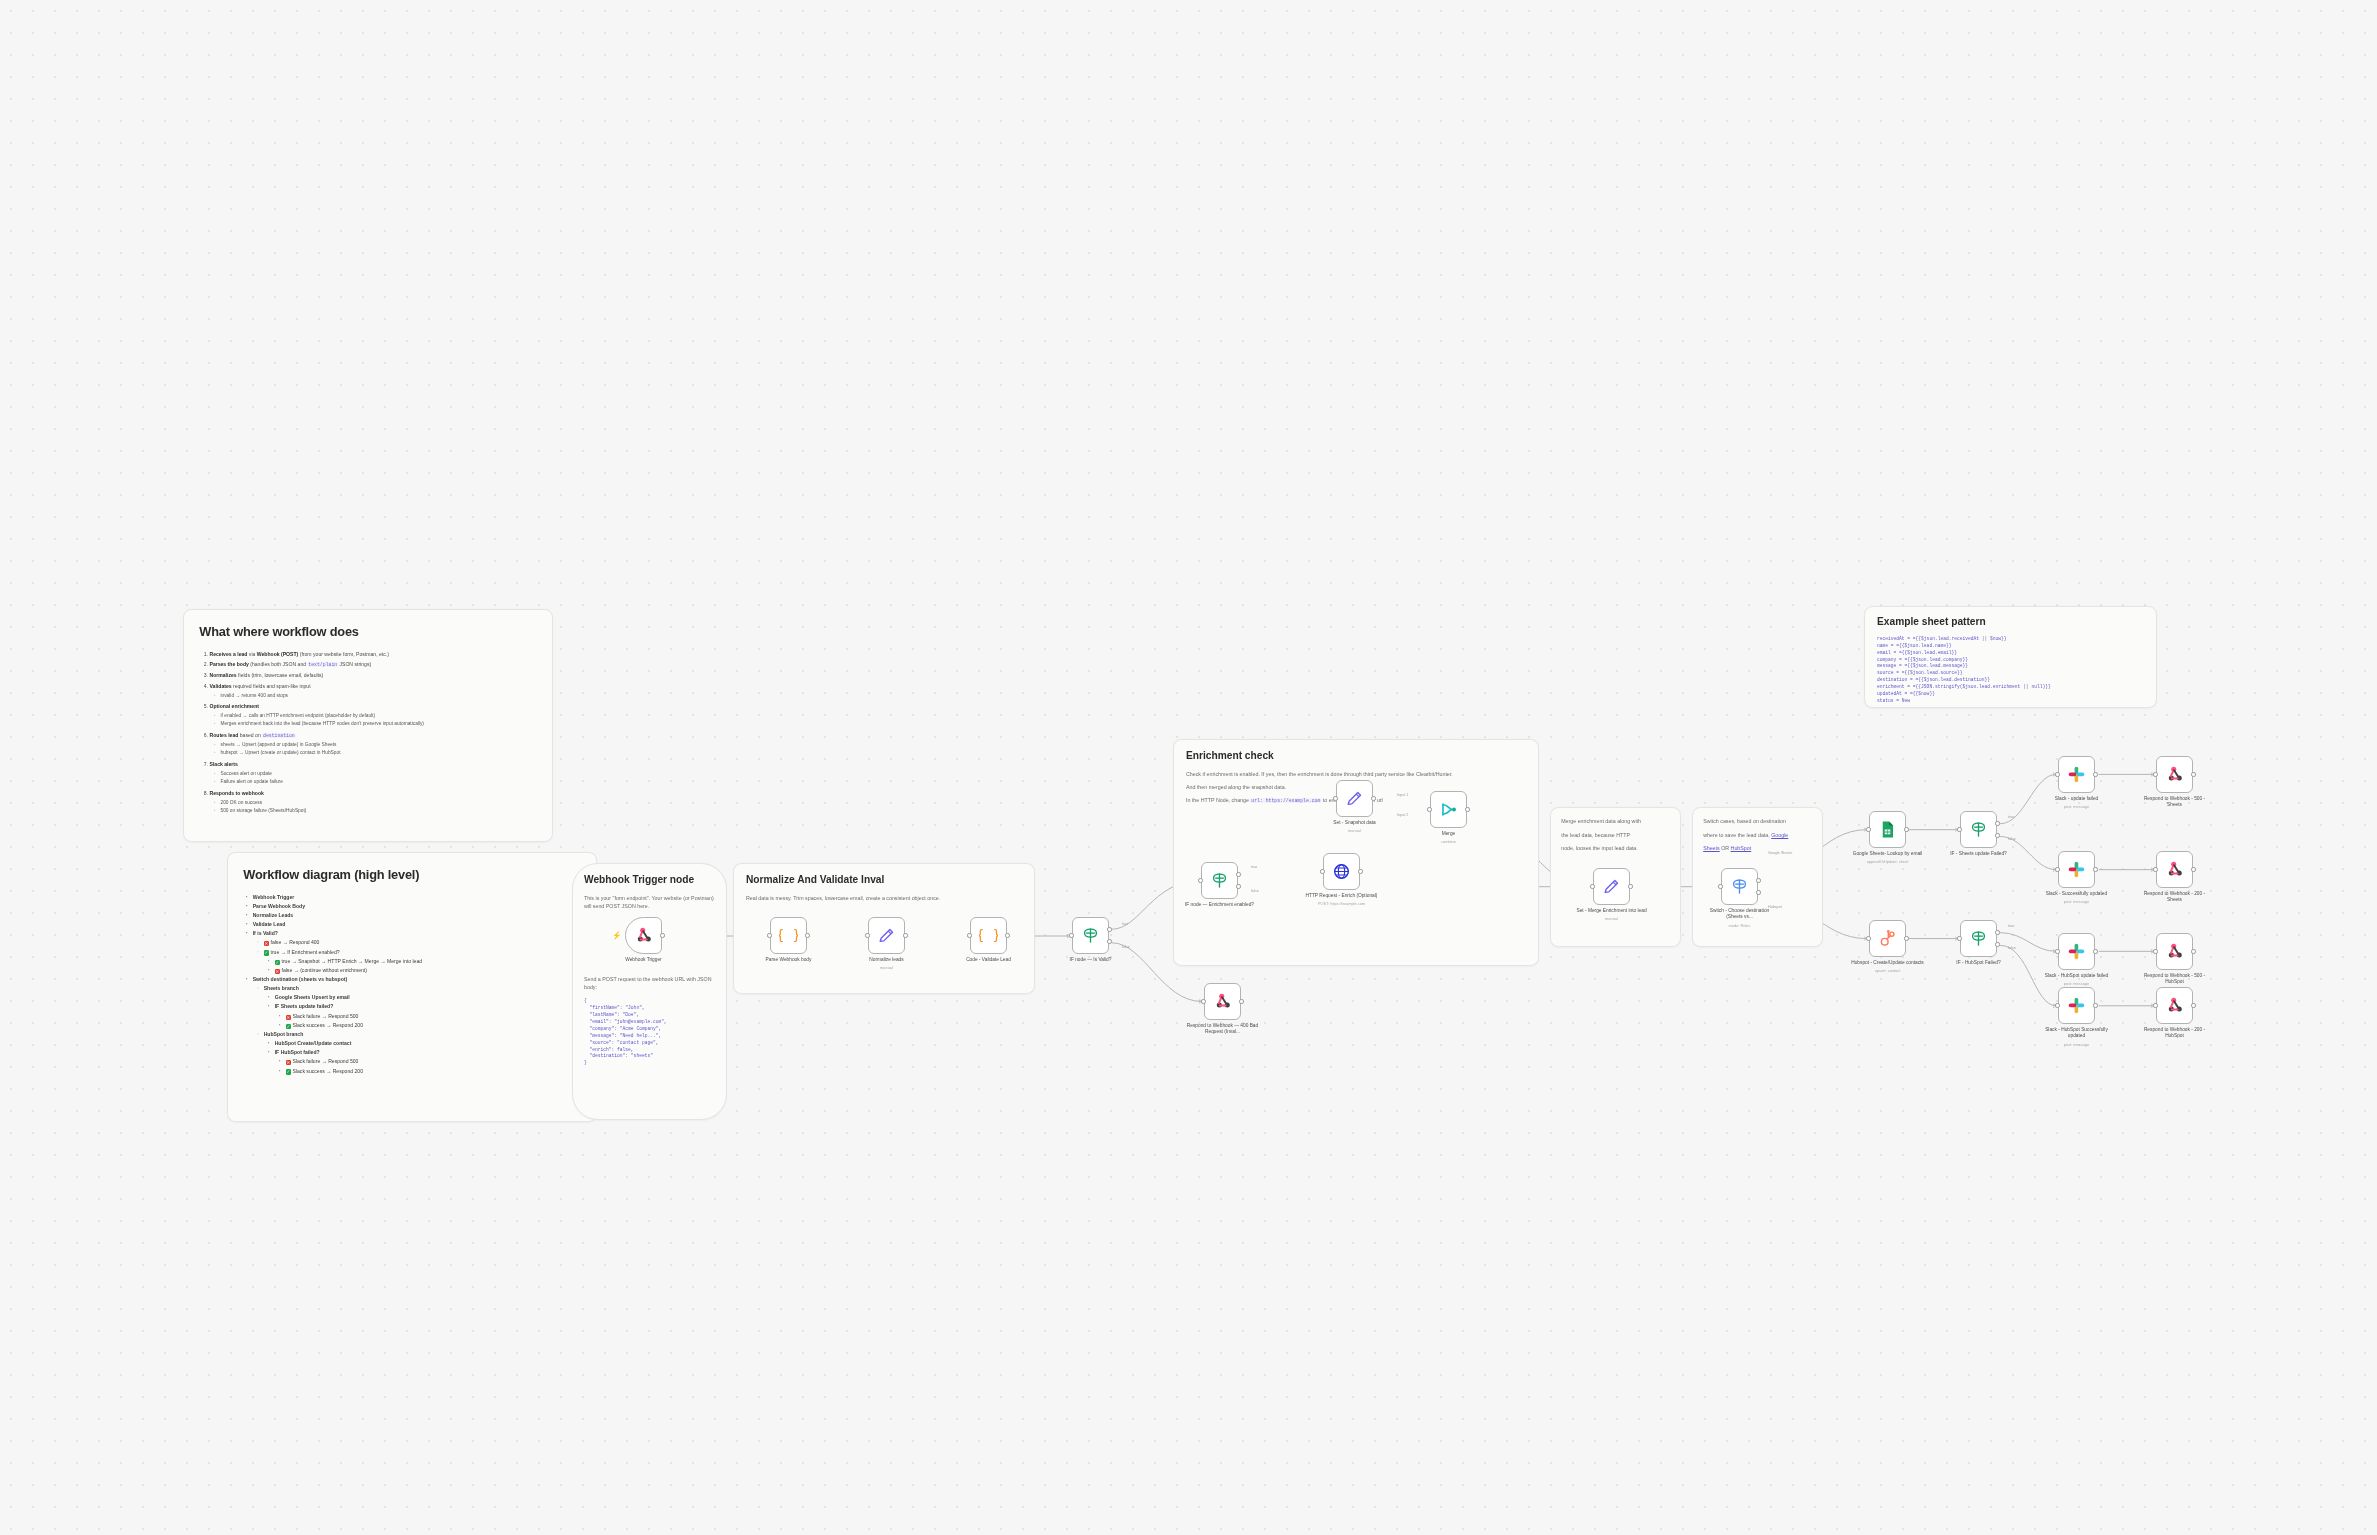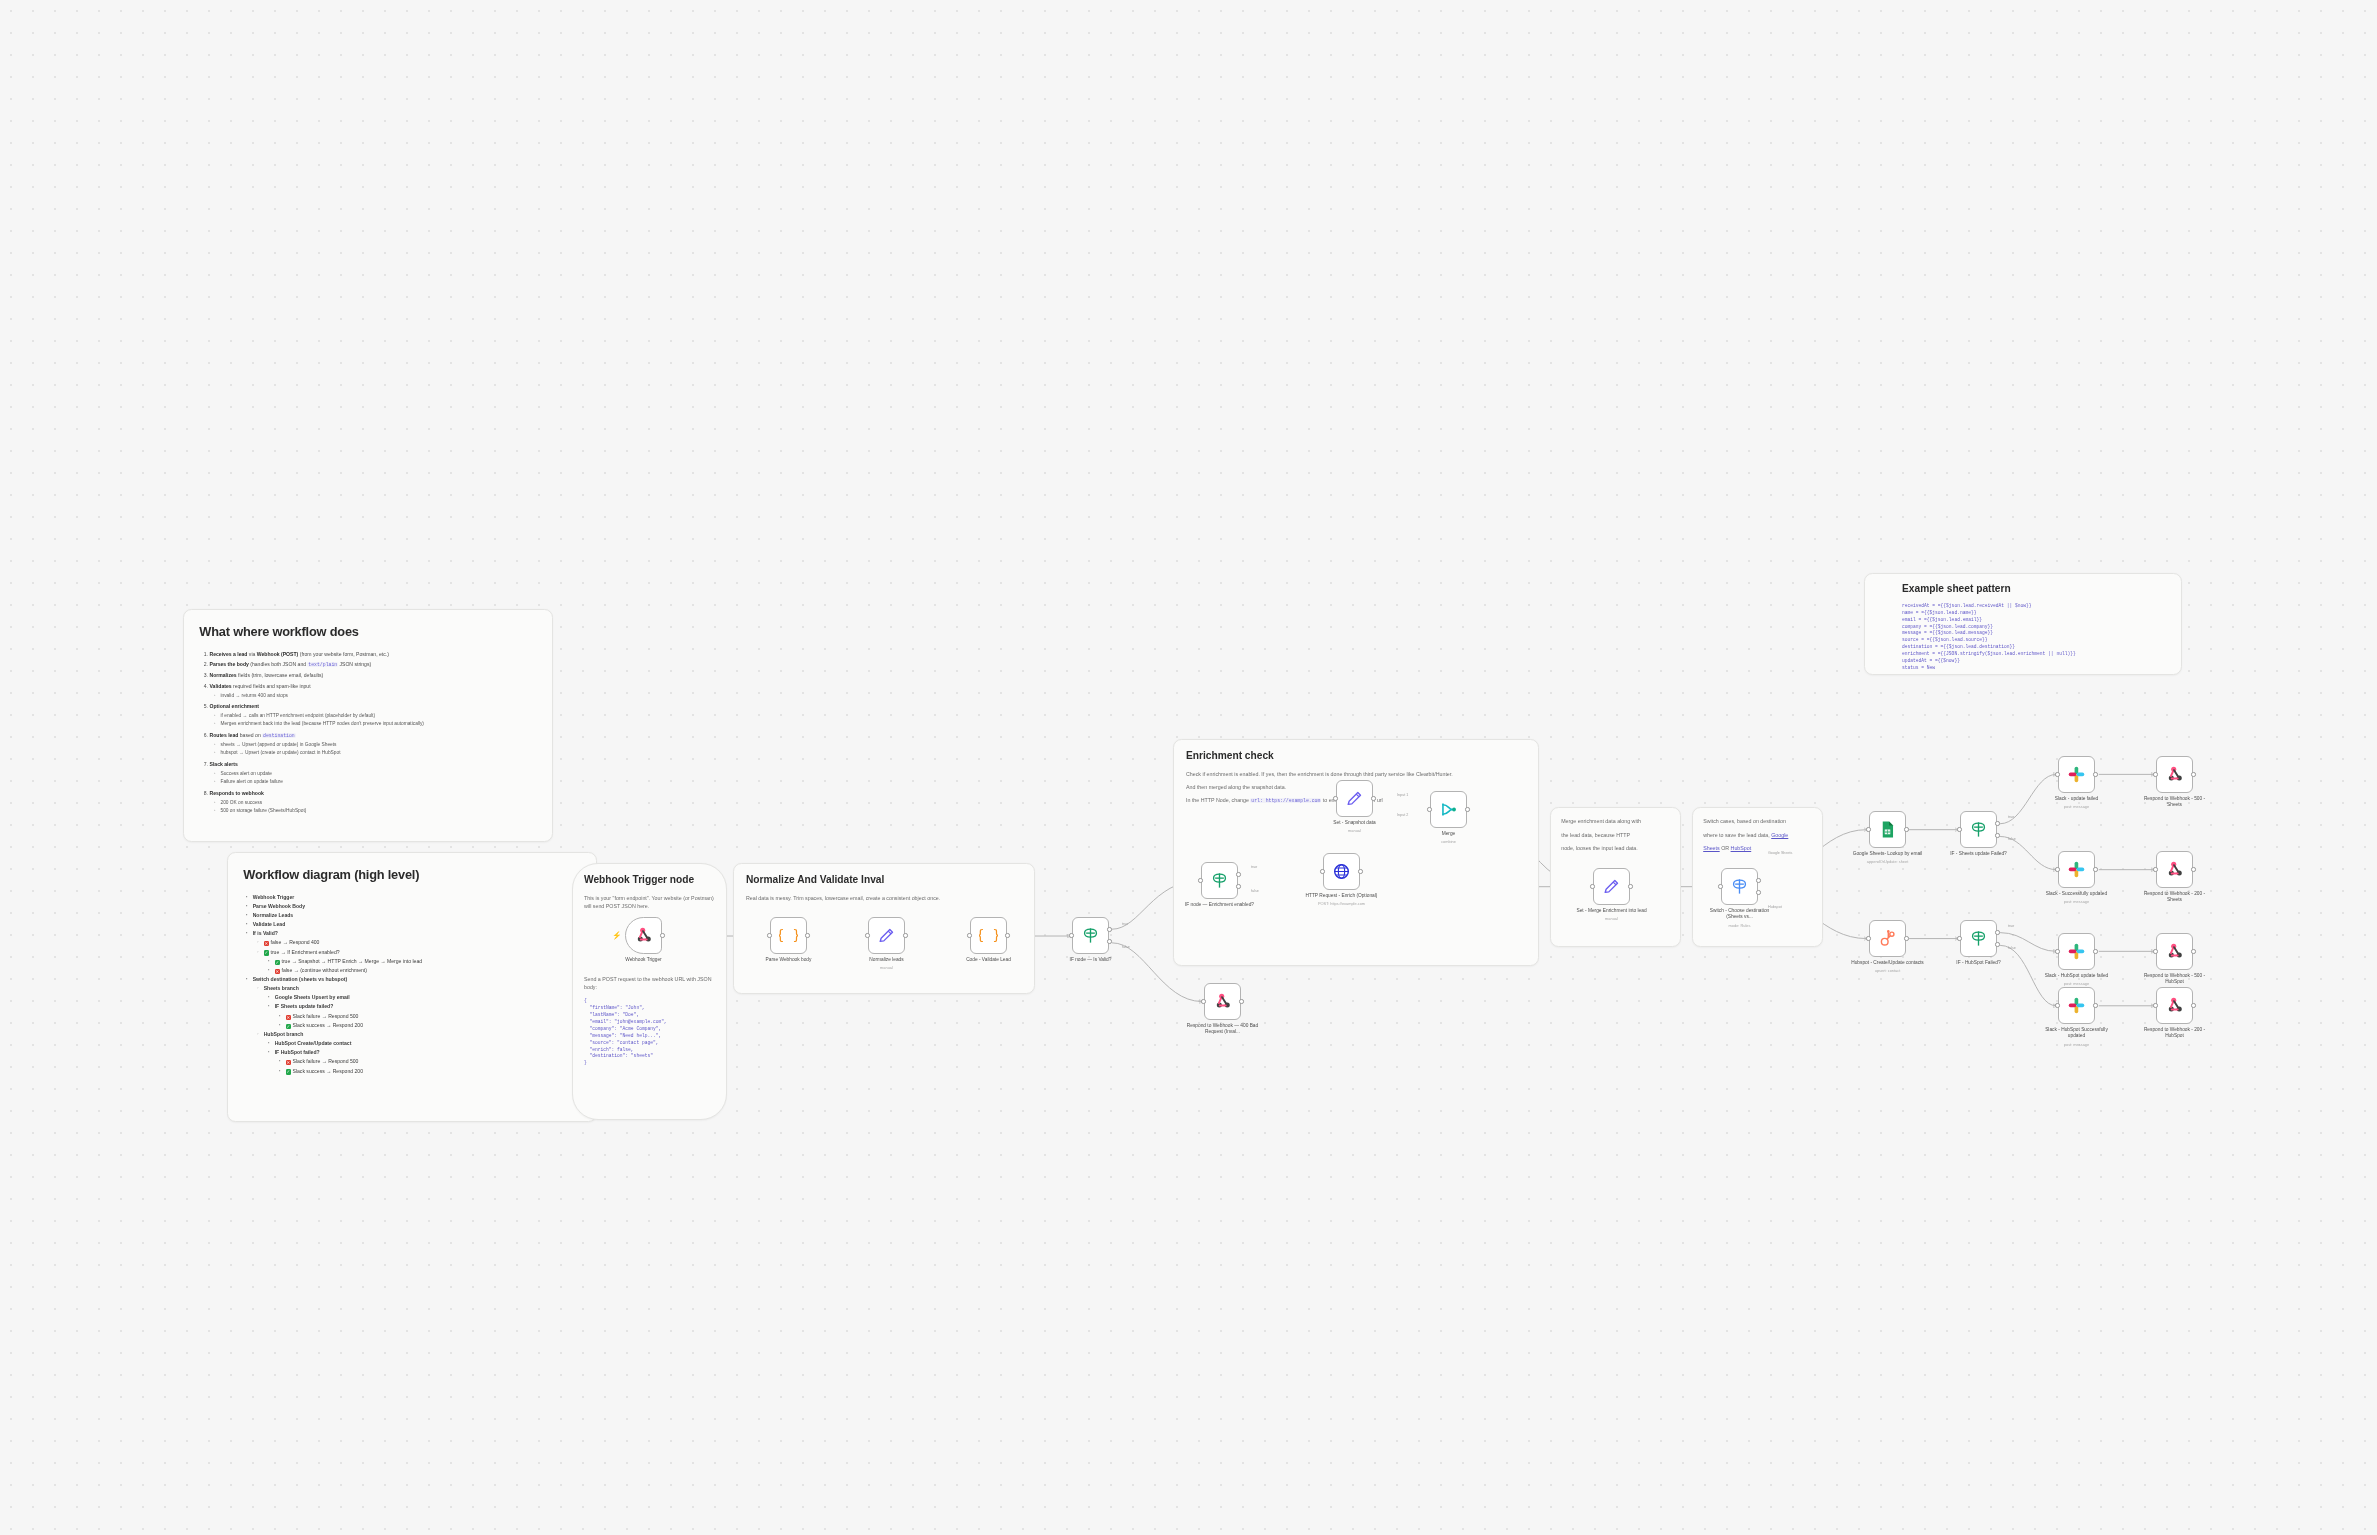--- a/index.html
+++ b/index.html
@@ -318,21 +318,21 @@
     <p>Switch cases, based on destination</p>
     <p>
       <span>where to save the lead data, </span><span class="lnk">Google</span>
     </p>
     <p>
       <span class="lnk">Sheets</span><span> OR </span><span class="lnk">HubSpot</span>
     </p>
   </div>
 </div>
 
-<div class="sticky" style="left:1864px;top:573px;width:291px;height:100px;padding-left:25px;">
+<div class="sticky" style="left:1864px;top:606px;width:291px;height:100px;">
   <div class="note-body" style="padding:9.4px 12px;">
     <h3>Example sheet pattern</h3>
     <pre class="code plain">receivedAt = ={{$json.lead.receivedAt || $now}}
 name = ={{$json.lead.name}}
 email = ={{$json.lead.email}}
 company = ={{$json.lead.company}}
 message = ={{$json.lead.message}}
 source = ={{$json.lead.source}}
 destination = ={{$json.lead.destination}}
 enrichment = ={{JSON.stringify($json.lead.enrichment || null)}}

